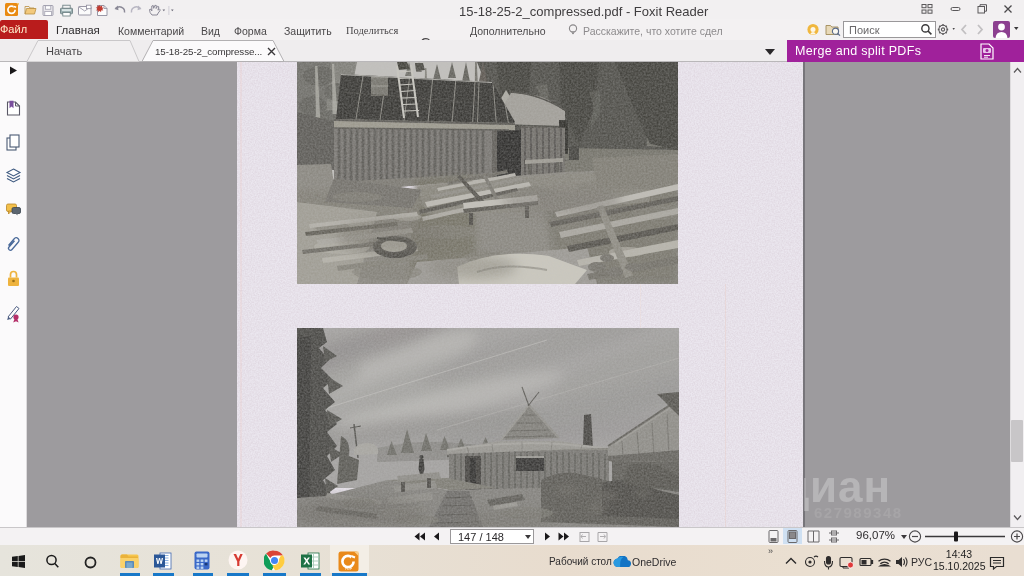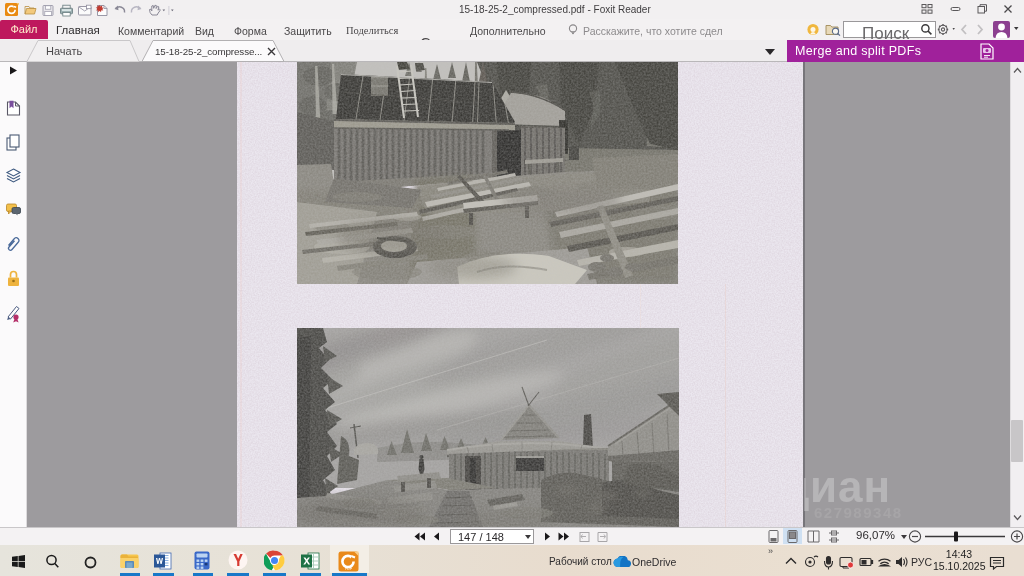--- a/index.html
+++ b/index.html
@@ -48,42 +48,42 @@
     <path d="M93.8 1.5 L90.5 5 L94.5 6.2 Z" fill="#8a8896"></path>
 
     <path d="M116.5 4.5 q-4 -3.5 -8 0 q-1.5 1.8 -1 4" fill="none" stroke="#b8b6c2" stroke-width="1.5"></path>
     <path d="M114.2 1.5 L117.5 5 L113.5 6.2 Z" fill="#b8b6c2"></path>
 
     <path d="M128 11 q-2.5 -2 -2.5 -5.5 l1.5 -0.3 l0.8 1.8 v-5 l1.4 -0.5 l0.5 2.8 l1.2 -3 l1.4 0.2 l-0.2 3 l1.5 -2.2 l1.3 0.6 l-1 3.2 q2 -1.5 2.3 -0.5 q0.3 0.8 -2 3.4 l-1 2 z" fill="none" stroke="#8a8896" stroke-width="1"></path>
     <path d="M138.5 5.5 l2.6 0 l-1.3 1.8 z" fill="#6a6876"></path>
     <path d="M147 5.5 l2.6 0 l-1.3 1.8 z" fill="#6a6876"></path>
     <rect x="144.5" y="2" width="0.8" height="9" fill="#c8c6d0"></rect>
   </svg>
-  <div class="abs" style="left:459px;top:4px;font-size:10px;color:#3f3d3f;white-space:nowrap;">15-18-25-2_compressed.pdf - Foxit Reader</div>
+  <div class="abs" style="left:459px;top:4px;font-size:13px;color:#3f3d3f;white-space:nowrap;">15-18-25-2_compressed.pdf - Foxit Reader</div>
 
   <svg class="abs" style="left:920px;top:3px" width="100" height="13" viewBox="0 0 100 13">
     <g stroke="#5a585a" fill="none" stroke-width="1">
       <rect x="2" y="1.5" width="4" height="3.2"></rect>
         <rect x="8" y="1.5" width="4" height="3.2"></rect>
       <rect x="2" y="7" width="4" height="3.2"></rect>
         <rect x="8" y="7" width="4" height="3.2"></rect>
     </g>
     <rect x="31" y="4.5" width="9" height="3" rx="1.5" fill="none" stroke="#5a585a" stroke-width="1"></rect>
     <g stroke="#5a585a" fill="none" stroke-width="1">
       <rect x="58" y="3.5" width="6.5" height="6.5"></rect>
       <path d="M60 3.5 v-1.8 h6.5 v6.5 h-1.8"></path>
     </g>
     <path d="M84.5 2.5 l7 7 M91.5 2.5 l-7 7" stroke="#4a484a" stroke-width="1.3"></path>
   </svg>
 
   <div class="abs" style="left:0;top:19px;width:1024px;height:21px;background:#f3f1f2;"></div>
-  <div class="abs" style="left:0;top:20px;width:48px;height:19px;background:#be185d;border-radius:2px 2px 0 0;color:#feeccc;font-size:11px;text-align:center;line-height:19px;">Файл</div>
+  <div class="abs" style="left:0;top:20px;width:48px;height:19px;background:#b91c1c;border-radius:2px 2px 0 0;color:#feeccc;font-size:11px;line-height:19px;">Файл</div>
   <div class="abs" style="left:56px;top:24px;font-size:11.5px;color:#2e2c2e;">Главная</div>
   <div class="abs" style="left:118px;top:25px;font-size:10.5px;color:#4a484a;">Комментарий</div>
-  <div class="abs" style="left:195px;top:25px;font-size:10.5px;color:#4a484a;">Вид</div>
+  <div class="abs" style="left:201px;top:25px;font-size:10.5px;color:#4a484a;">Вид</div>
   <div class="abs" style="left:234px;top:25px;font-size:10.5px;color:#4a484a;">Форма</div>
   <div class="abs" style="left:284px;top:25px;font-size:10.5px;color:#4a484a;">Защитить</div>
   <div class="abs" style="left:346px;top:25px;font-size:10.5px;color:#4a484a;font-family:Liberation Serif, serif;">Поделиться</div>
   <div class="abs" style="left:420px;top:34px;font-size:15px;color:#4a484a;">Справка</div>
   <div class="abs" style="left:470px;top:25px;font-size:10.5px;color:#4a484a;">Дополнительно</div>
   <svg class="abs" style="left:566px;top:23px" width="14" height="14" viewBox="0 0 14 14">
     <circle cx="7" cy="5.5" r="3.6" fill="none" stroke="#8a888a" stroke-width="1.1"></circle>
     <path d="M5.7 9 h2.6 M6 10.6 h2" stroke="#8a888a" stroke-width="1" fill="none"></path>
   </svg>
   <div class="abs" style="left:583px;top:25px;font-size:10.5px;color:#8d8b8d;">Расскажите, что хотите сдел</div>
@@ -94,21 +94,21 @@
     <path d="M7 9 q2.5 0 2.8 2.6 l-5.6 0 q0.3 -2.6 2.8 -2.6" fill="#fdf6e6"></path>
   </svg>
 
   <svg class="abs" style="left:825px;top:23px" width="16" height="14" viewBox="0 0 16 14">
     <path d="M1 11.5 V2.5 H5.5 L6.8 4 H13 V11.5 Z" fill="#e8d9b8" stroke="#a08a58" stroke-width="0.9"></path>
     <circle cx="10.5" cy="8.2" r="3.1" fill="#fff" fill-opacity="0.8" stroke="#5a6a8a" stroke-width="1.1"></circle>
     <path d="M12.7 10.4 l2.2 2.2" stroke="#5a6a8a" stroke-width="1.3"></path>
   </svg>
 
   <div class="abs" style="left:843px;top:21px;width:93px;height:17px;background:#fff;border:1px solid #9a989a;"></div>
-  <div class="abs" style="left:849px;top:24px;font-size:17px;color:#6a686a;margin-left:13px;">Поиск</div>
+  <div class="abs" style="left:849px;top:24px;font-size:11px;color:#6a686a;">Поиск</div>
   <svg class="abs" style="left:920px;top:23px" width="13" height="13" viewBox="0 0 13 13">
     <circle cx="5.4" cy="5.4" r="3.6" fill="none" stroke="#3a383a" stroke-width="1.4"></circle>
     <path d="M8 8 l3.4 3.4" stroke="#3a383a" stroke-width="1.6"></path>
   </svg>
 
   <svg class="abs" style="left:937px;top:23px" width="22" height="13" viewBox="0 0 22 13">
     <g fill="none" stroke="#5a585a" stroke-width="1.1">
       <circle cx="6" cy="6.5" r="4.2"></circle>
       <circle cx="6" cy="6.5" r="1.6"></circle>
     </g>

